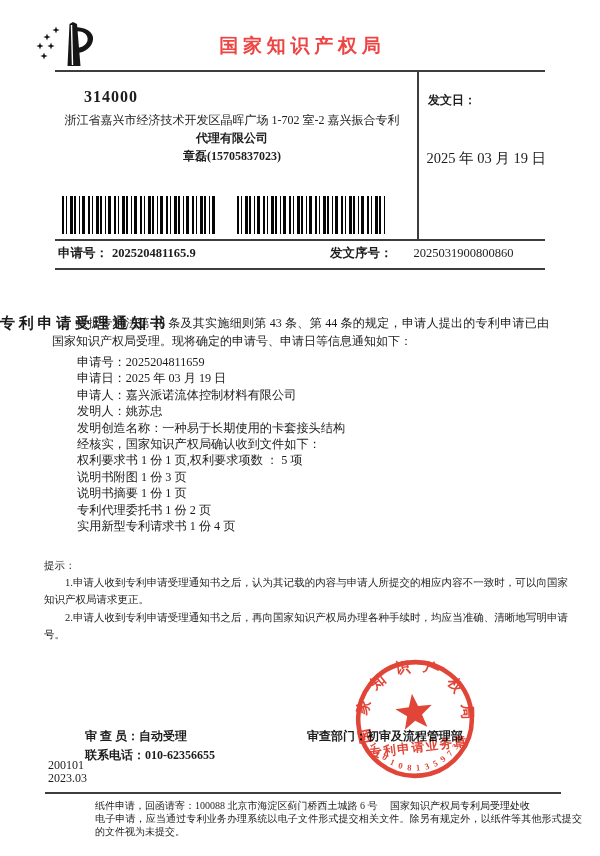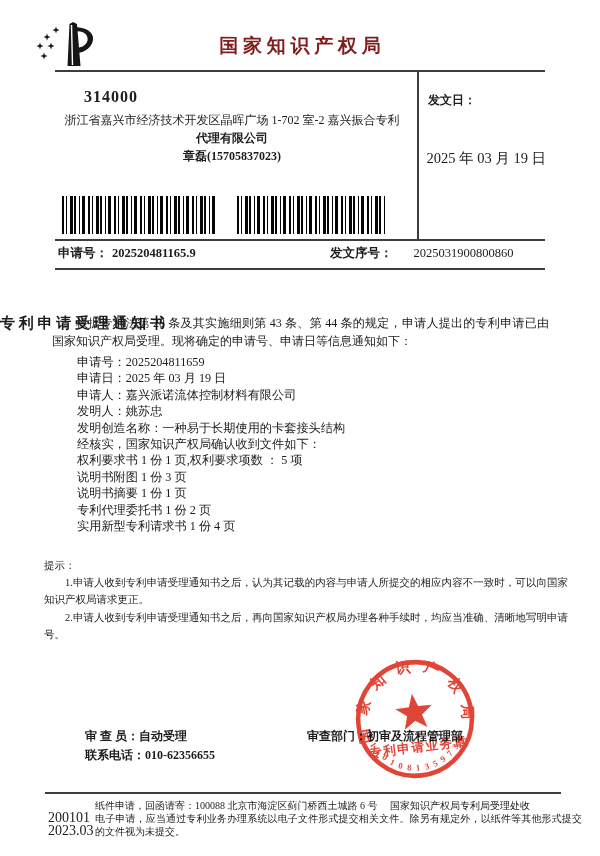--- a/index.html
+++ b/index.html
@@ -2,21 +2,21 @@
 <html><head>
 <meta charset="utf-8">
 <style>
   html,body{margin:0;padding:0;background:#ffffff;}
   .page{
     position:relative;width:600px;height:856px;background:#ffffff;overflow:hidden;
     font-family:"Liberation Serif","DejaVu Serif",serif;color:#1c1c1c;
   }
   .abs{position:absolute;}
   
-  .agency-title{top:33px;left:0;width:100%;text-align:center;font-size:19px;font-weight:bold;color:#7f1d1d;}
+  .agency-title{top:33px;left:0;width:100%;text-align:center;font-size:19px;font-weight:bold;color:#ef4444;}
   .rule{background:#3d3d3d;}
   .rule-header{top:70px;left:55px;width:490px;height:2px;}
   .vline{left:417px;top:71px;width:2px;height:168px;background:#3d3d3d;}
   
   .addr{left:58px;top:88px;width:348px;text-align:center;}
   .postal{text-align:left;padding-left:26px;font-size:16px;font-weight:bold;letter-spacing:1px;}
   .addr-line{font-size:12px;line-height:16px;margin-top:6px;}
   .addr-line2,.addr-line3{margin-top:2px;font-weight:bold;}
   .addr-line3{font-size:12px;}
   
@@ -46,21 +46,21 @@
   .hints .hint-item{text-indent:2em;text-align:justify;}
   
   .examiner{left:85px;top:728px;font-size:12px;font-weight:bold;}
   .dept{left:307px;top:728px;font-size:12px;font-weight:bold;}
   .phone{left:85px;top:747px;font-size:12px;font-weight:bold;}
   .examiner .v,.dept .v,.phone .v{font-weight:bold;}
   
   .seal{left:344px;top:648px;width:142px;height:142px;opacity:.88;mix-blend-mode:multiply;}
   
   .rule-footer{top:792px;left:45px;width:516px;height:2px;}
-  .footer-codes{left:48px;top:811px;font-size:14px;line-height:13px;}
+  .footer-codes{left:48px;top:759px;font-size:12px;line-height:13px;}
   .footer-text{left:95px;top:799px;width:487px;font-size:10px;line-height:13px;text-align:justify;}
   .logo{left:34px;top:20px;}
 </style>
 </head>
 <body>
 
 <div class="page">
 
   <svg class="abs logo" width="66" height="50" viewBox="0 0 66 50">
     <g fill="#161616">

